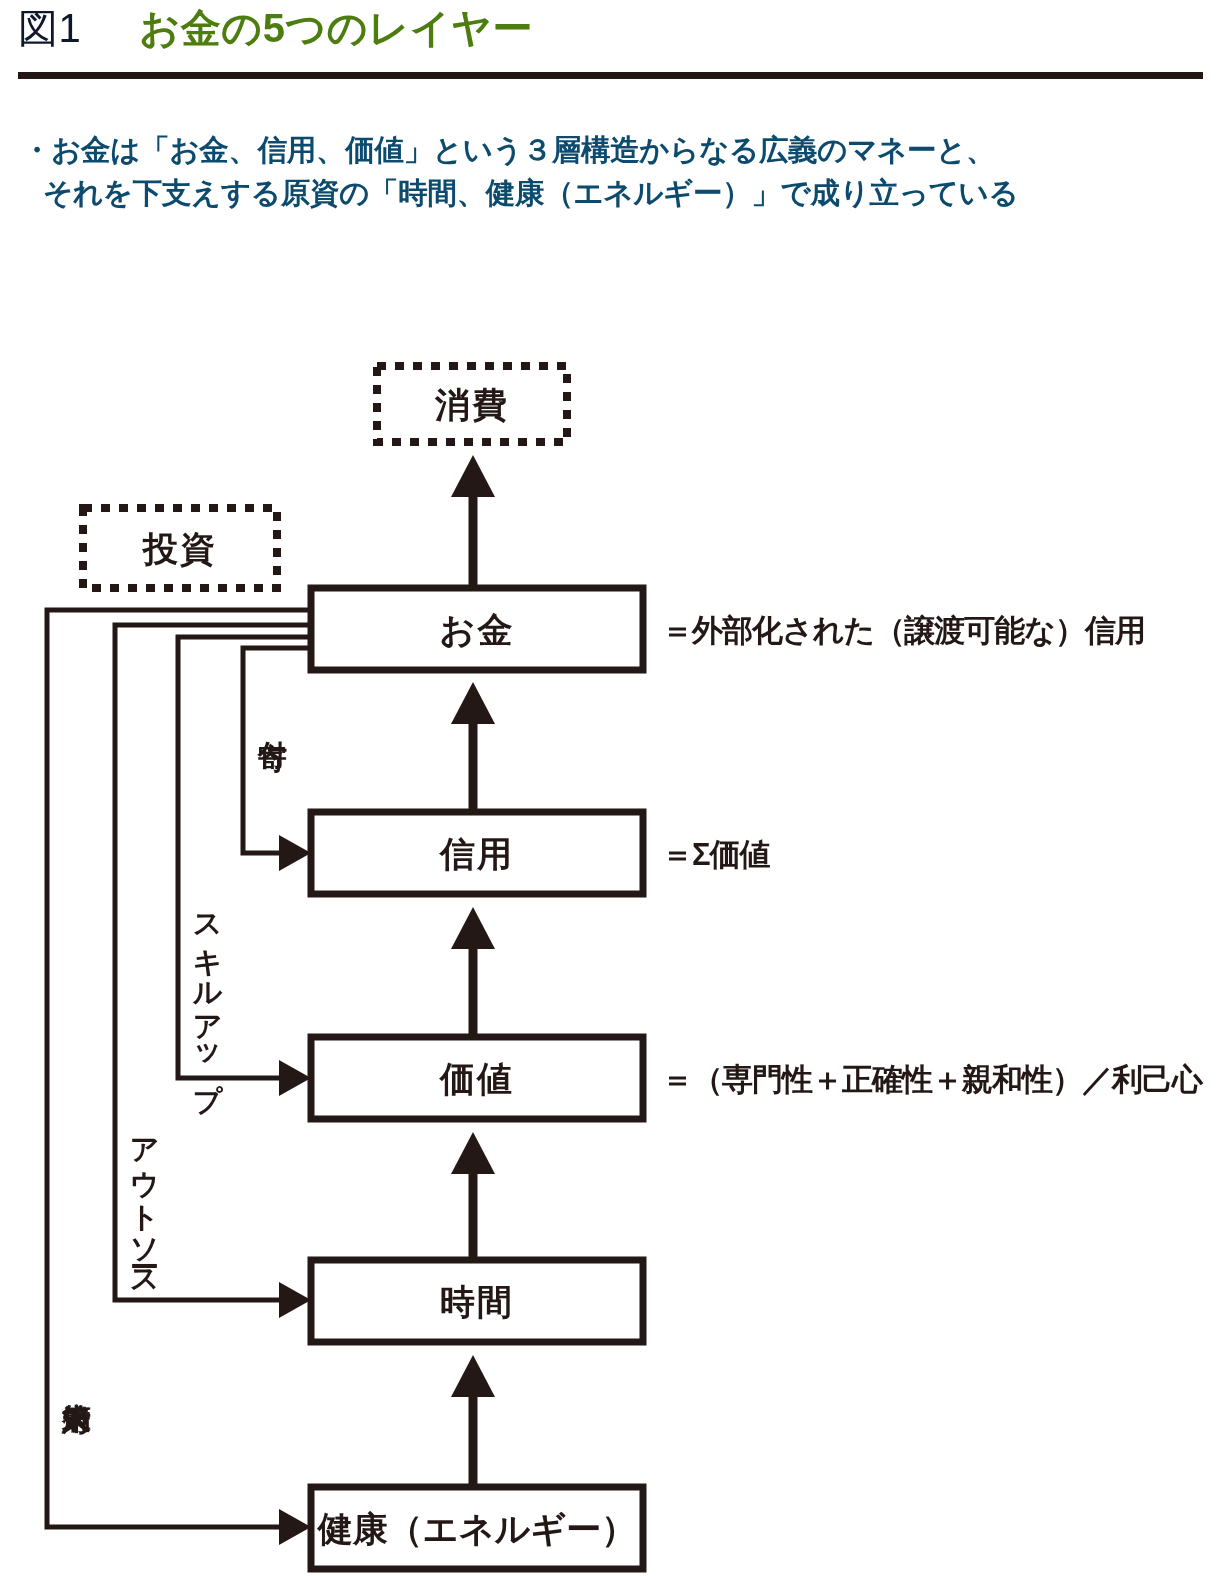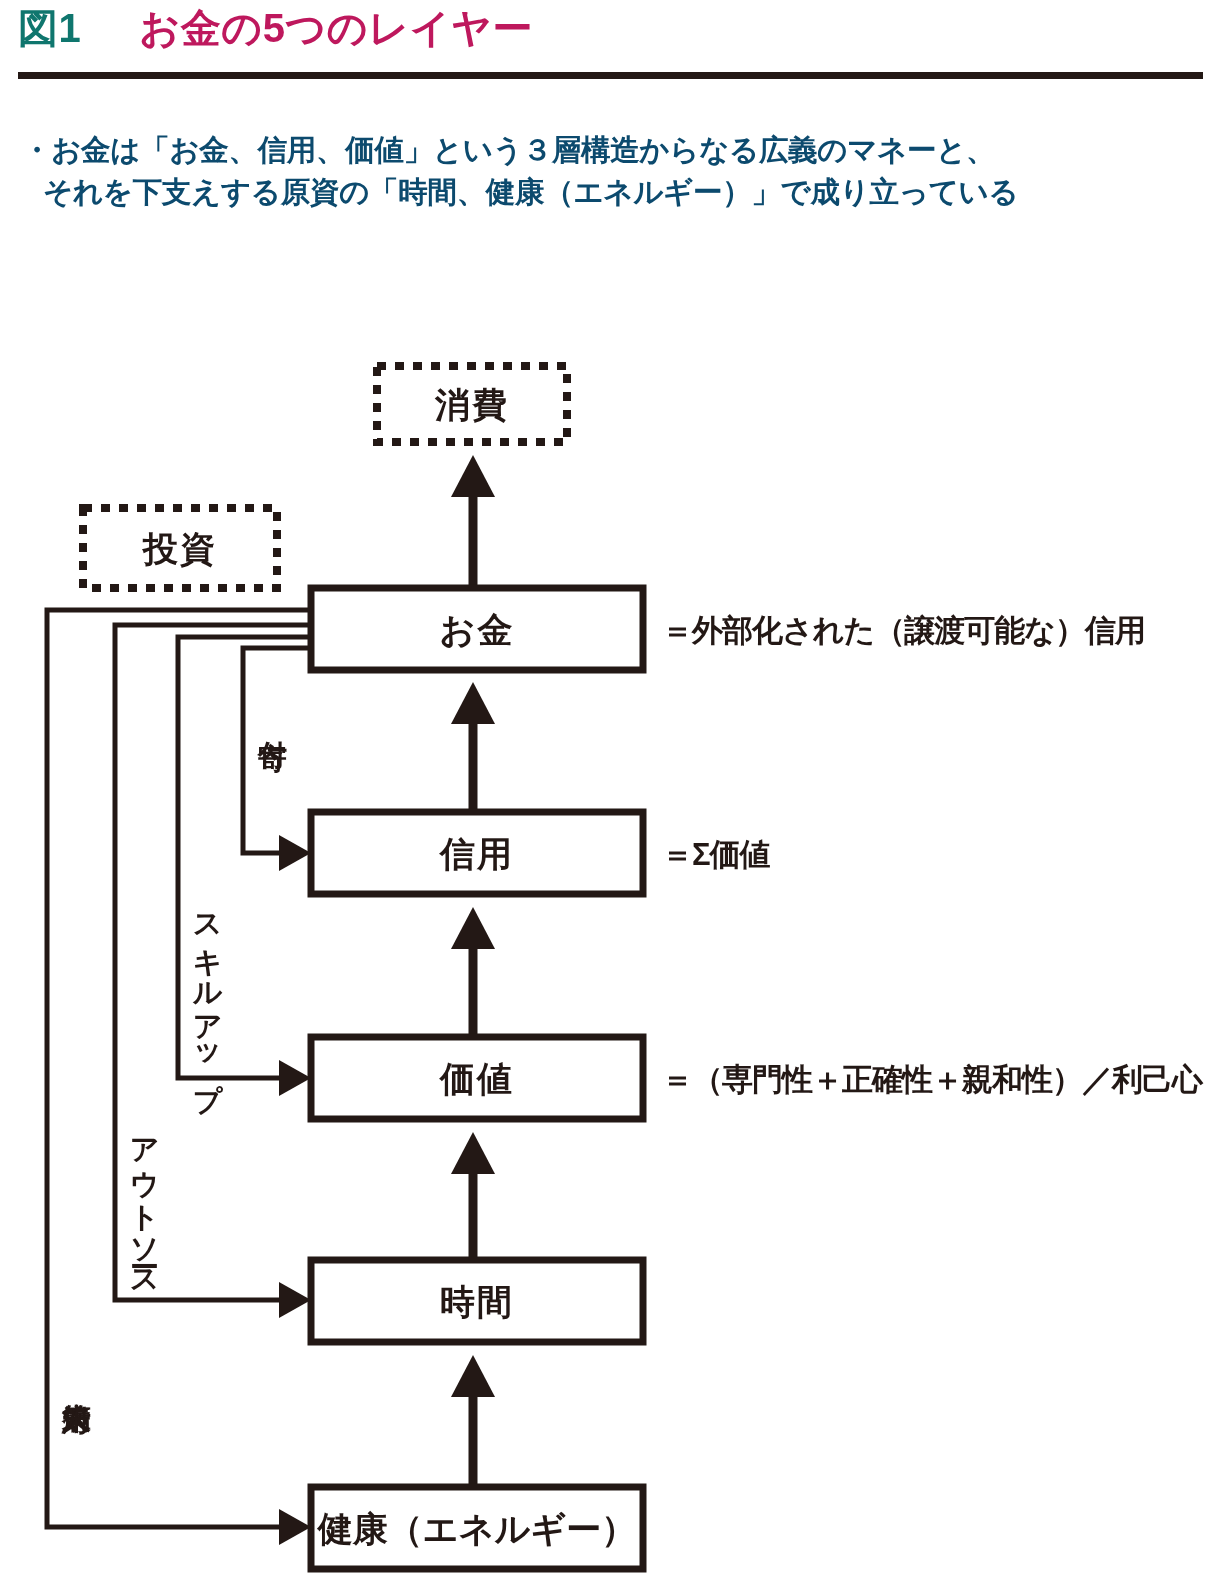--- a/index.html
+++ b/index.html
@@ -27,34 +27,34 @@
     position: absolute;
     left: 18px;
     top: 8px;
     width: 1185px;
     height: 66px;
     display: flex;
     align-items: flex-start;
   }
   .fig-number {
     font-size: 40px;
-    font-weight: bold;
+    font-weight: normal;
     letter-spacing: 0.5px;
     line-height: 1;
     white-space: nowrap;
-    color: #0f766e;
+    color: #0f172a;
   }
   .fig-title {
     font-size: 40px;
     font-weight: bold;
     letter-spacing: 0.5px;
     line-height: 1;
     margin-left: 58px;
     white-space: nowrap;
-    color: #be185d;
+    color: #4d7c0f;
   }
   .header-rule {
     position: absolute;
     left: 18px;
     top: 72px;
     width: 1185px;
     height: 7px;
     background: #231815;
   }
 
@@ -66,21 +66,20 @@
     width: 1170px;
     font-size: 29.5px;
     font-weight: bold;
     line-height: 1.46;
     letter-spacing: -0.3px;
     color: #0c4a6e;
   }
   .lead .line2 {
     display: block;
     padding-left: 21px;
-    font-family: Liberation Serif, serif;
   }
 
   
   .diagram {
     position: absolute;
     left: 0;
     top: 300px;
     width: 1221px;
     height: 1276px;
     margin-left: 21px;

